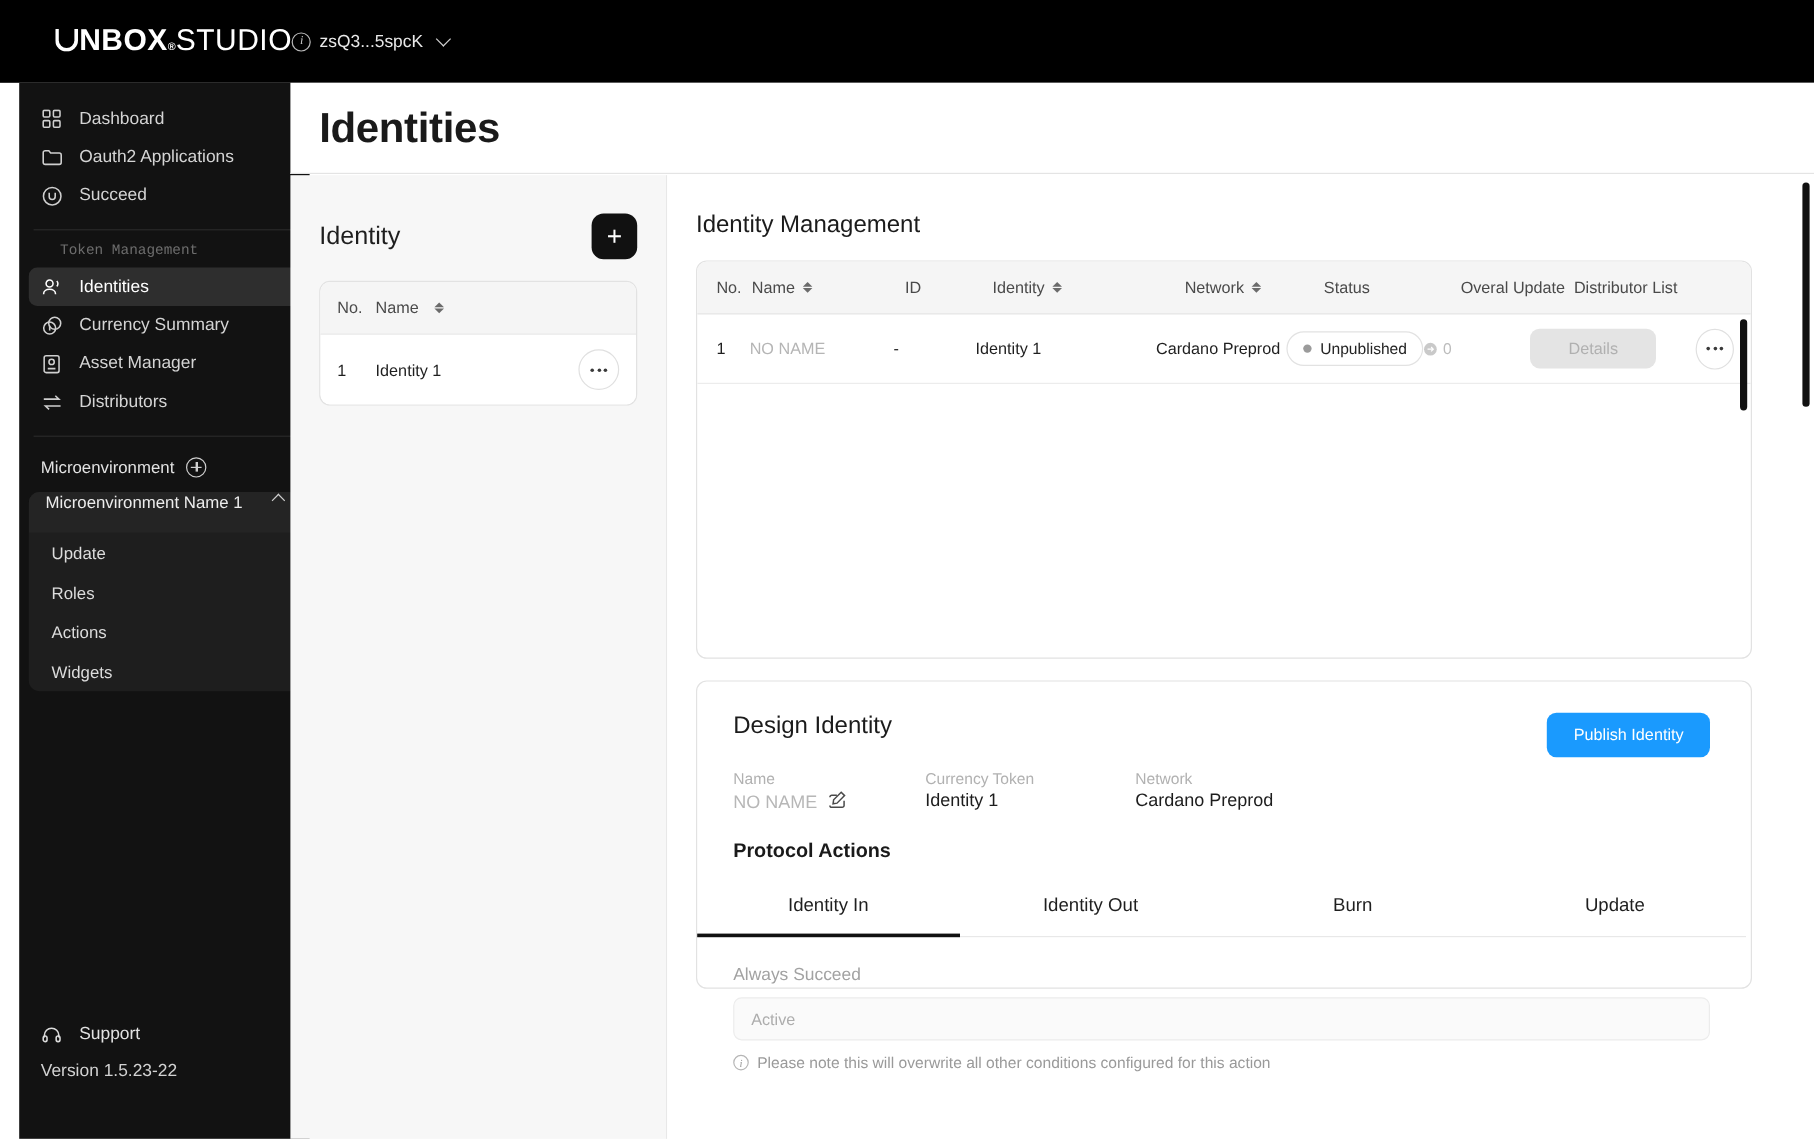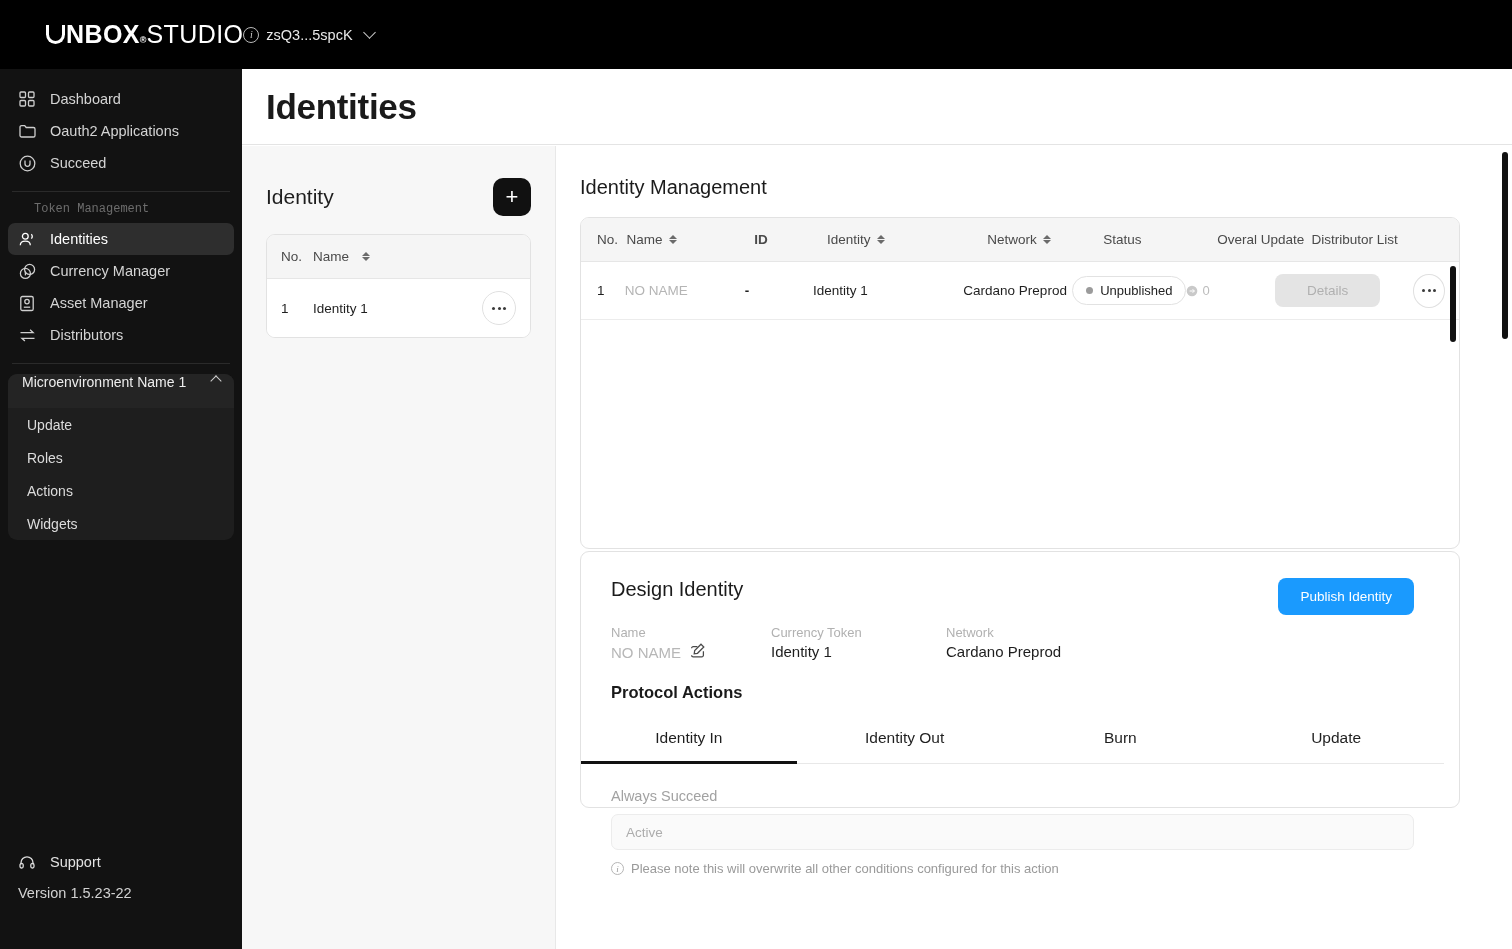--- a/index.html
+++ b/index.html
@@ -34,21 +34,21 @@
     width: 16px; height: 16px; border: 1.3px solid #b9b9b9; border-radius: 50%;
     display:flex; align-items:center; justify-content:center;
     font-size: 10px; font-style: italic; color:#cfcfcf; font-family: "Liberation Serif", serif;
   }
   .chev-down {
     width: 9px; height: 9px; border-right: 1.6px solid #cfcfcf; border-bottom: 1.6px solid #cfcfcf;
     transform: rotate(45deg); margin-left: 5px; margin-top: -4px;
   }
   
   .sidebar {
-    position: absolute; top: 69px; left: 0;
+    position: absolute; top: 69px; left: 16px;
     width: 242px; height: 880px;
     background: #121212;
     display: flex; flex-direction: column;
   }
   .nav-top { padding-top: 14px; }
   .nav-item {
     display: flex; align-items: center; gap: 14px;
     height: 32px; margin: 0 8px 0 8px; padding: 0 10px;
     border-radius: 7px; color: #d4d4d4; font-size: 14.5px; cursor: pointer;
   }
@@ -151,21 +151,21 @@
   .t-head {
     display:flex; align-items:center; height:44px; background:#f5f5f5;
     border-bottom:1px solid #e6e6e6; font-size:13.5px; color:#4a4a4a;
   }
   .t-row {
     display:flex; align-items:center; height:58px; font-size:13.5px; color:#1f1f1f;
     border-bottom:1px solid #ececec;
   }
   .c-no   { width: 46px; padding-left:16px; }
   .c-name { width: 130px; }
-  .c-id   { width: 74px; font-weight: bold; }
+  .c-id   { width: 74px; }
   .c-iden { width: 163px; }
   .c-net  { width: 118px; }
   .c-stat { width: 116px; }
   .c-tot  { width: 96px; }
   .c-dist { width: 150px; }
   .sort-ico { display:inline-flex; flex-direction:column; gap:1px; margin-left:6px; vertical-align:middle; }
   .sort-ico b { display:block; width:0;height:0;border-left:4px solid transparent;border-right:4px solid transparent; }
   .sort-ico b.up { border-bottom:4.5px solid #6b6b6b; }
   .sort-ico b.dn { border-top:4.5px solid #6b6b6b; }
   .th-flex { display:flex; align-items:center; }
@@ -180,22 +180,22 @@
   .btn-details {
     background:#e4e4e4; color:#b0b0b0; border:none; border-radius:8px;
     padding: 9px 32px; font-size:13.5px; cursor:pointer; font-family: inherit;
   }
   .tbl-scroll {
     position:absolute; right:3px; top:48px; width:6px; height:76px;
     background:#111; border-radius:4px;
   }
   
   .design-card {
-    margin-top: 2px; border:1px solid #e2e2e2; border-radius:9px;
-    background:#fff; padding: 26px 15px 0 0; position:relative; height: 257px;
+    margin-top: 18px; border:1px solid #e2e2e2; border-radius:9px;
+    background:#fff; padding: 26px 4px 0 0; position:relative; height: 257px;
   }
   .design-head { display:flex; align-items:flex-start; justify-content:space-between; padding: 0 30px; }
   .design-title { font-size: 20px; color:#1b1b1b; }
   .btn-publish {
     background:#1a9afe; color:#fff; border:none; border-radius:8px;
     padding: 11px 22px; font-size:13.5px; cursor:pointer; font-family:inherit;
   }
   .meta-row { display:flex; padding: 10px 30px 0 30px; }
   .meta-col { margin-right: 0; }
   .meta-label { font-size:13px; color:#b1b1b1; margin-bottom: 3px; }
@@ -296,21 +296,21 @@
 
 
     <div class="nav-item">
       <span class="nav-ico">
         <svg width="17" height="17" viewBox="0 0 17 17" fill="none" stroke="#cfcfcf" stroke-width="1.3">
           <circle cx="10.6" cy="6.4" r="5"></circle>
             <circle cx="6.4" cy="10.4" r="5"></circle>
             <path d="M6.4 8.4v4"></path>
         </svg>
       </span>
-      <span>Currency Manager</span>
+      <span>Currency Summary</span>
     </div>
 
     <div class="nav-item">
       <span class="nav-ico">
         <svg width="16" height="17" viewBox="0 0 16 17" fill="none" stroke="#cfcfcf" stroke-width="1.3">
           <rect x="1.8" y="1.5" width="12.4" height="14" rx="1.6"></rect>
             <circle cx="8" cy="6.6" r="2.2"></circle>
           <path d="M4.8 12.2h6.4"></path>
         </svg>
       </span>
@@ -321,20 +321,24 @@
       <span class="nav-ico">
         <svg width="17" height="15" viewBox="0 0 17 15" fill="none" stroke="#cfcfcf" stroke-width="1.3">
           <path d="M1.5 4.6h12.6l-3-2.8M15.5 10.3H2.9l3 2.8"></path>
         </svg>
       </span>
       <span>Distributors</span>
     </div>
 
     <div class="nav-sep"></div>
 
+    <div class="micro-head">
+      <span>Microenvironment</span>
+      <span class="plus-circle"></span>
+    </div>
 
     <div class="micro-card">
       <div class="micro-card-head">
         <span>Microenvironment Name 1</span>
         <span class="chev-up"></span>
       </div>
       <div class="micro-sub">
         <span>Update</span>
       </div>
       <div class="micro-sub">

